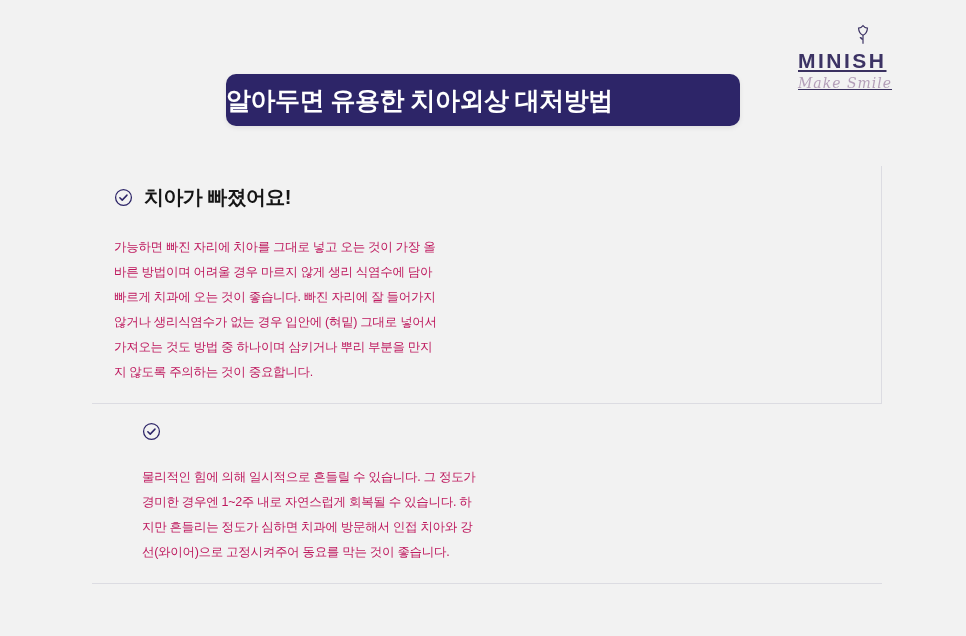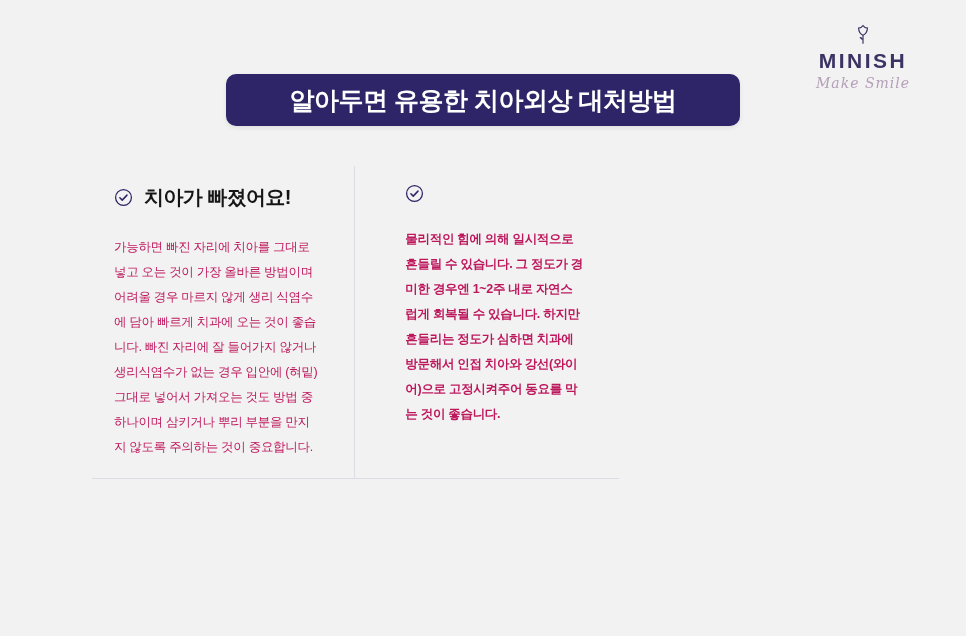--- a/index.html
+++ b/index.html
@@ -14,23 +14,23 @@
     overflow: hidden;
     position: relative;
   }
 
   
   .brand {
     position: absolute;
     top: 22px;
     right: 38px;
     width: 130px;
-    text-align: center;
     color: #3a3160;
     user-select: none;
+    text-decoration: underline;
   }
   .brand-mark {
     display: block;
     margin: 0 auto 2px auto;
     width: 26px;
     height: 26px;
   }
   .brand-name {
     font-size: 21px;
     letter-spacing: 2.5px;
@@ -52,40 +52,39 @@
     position: absolute;
     top: 74px;
     left: 50%;
     transform: translateX(-50%);
     width: 514px;
     height: 52px;
     background: #2d2568;
     border-radius: 10px;
     display: flex;
     align-items: center;
-    justify-content: center;
     box-shadow: 0 2px 5px rgba(0,0,0,0.08);
   }
   .title-text {
     color: #ffffff;
     font-size: 25px;
     font-weight: bold;
     letter-spacing: -0.5px;
     white-space: nowrap;
   }
 
   
   .grid {
     position: absolute;
     top: 166px;
     left: 92px;
     width: 790px;
     height: 410px;
     display: grid;
-    grid-template-columns: 1fr 1fr 1fr;
+    grid-template-columns: 1fr;
     grid-template-rows: 1fr 1fr;
   }
   .cell {
     padding: 18px 34px 18px 18px;
     box-sizing: border-box;
     position: relative;
   }
   .cell.left {
     padding-left: 22px;
   }
@@ -120,21 +119,20 @@
   }
   .card-body {
     font-size: 12.5px;
     line-height: 2.0;
     color: #be185d;
     letter-spacing: -0.3px;
     max-width: 330px;
   }
   .cell.right .card-body {
     max-width: 335px;
-    font-weight: bold;
   }
 </style>
 </head>
 <body>
 
 <div class="brand">
   <svg class="brand-mark" viewBox="0 0 24 24">
     <path d="M12 3.4c1.1 1.4 2.5 2.2 4.1 2.3-.2 3.2-1.9 5.5-4.1 6.5-2.2-1-3.9-3.3-4.1-6.5 1.6-.1 3-0.9 4.1-2.3z" fill="none" stroke="#3c3364" stroke-width="1.1"></path>
     <path d="M12 12.2V20" fill="none" stroke="#3c3364" stroke-width="1.1"></path>
     <path d="M12 16.4c-1.5 0-2.7-1-3.1-2.4 1.7-.3 2.8.8 3.1 2.4z" fill="#3c3364"></path>

